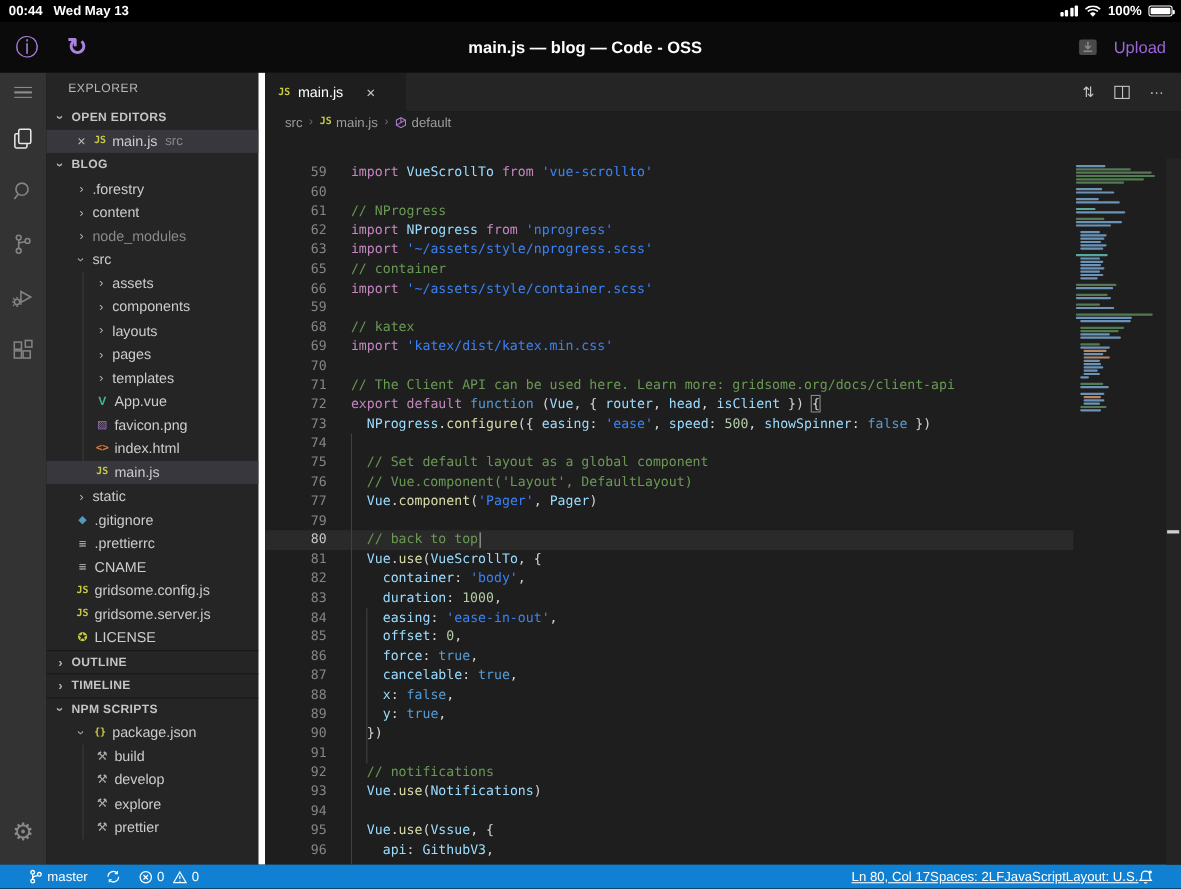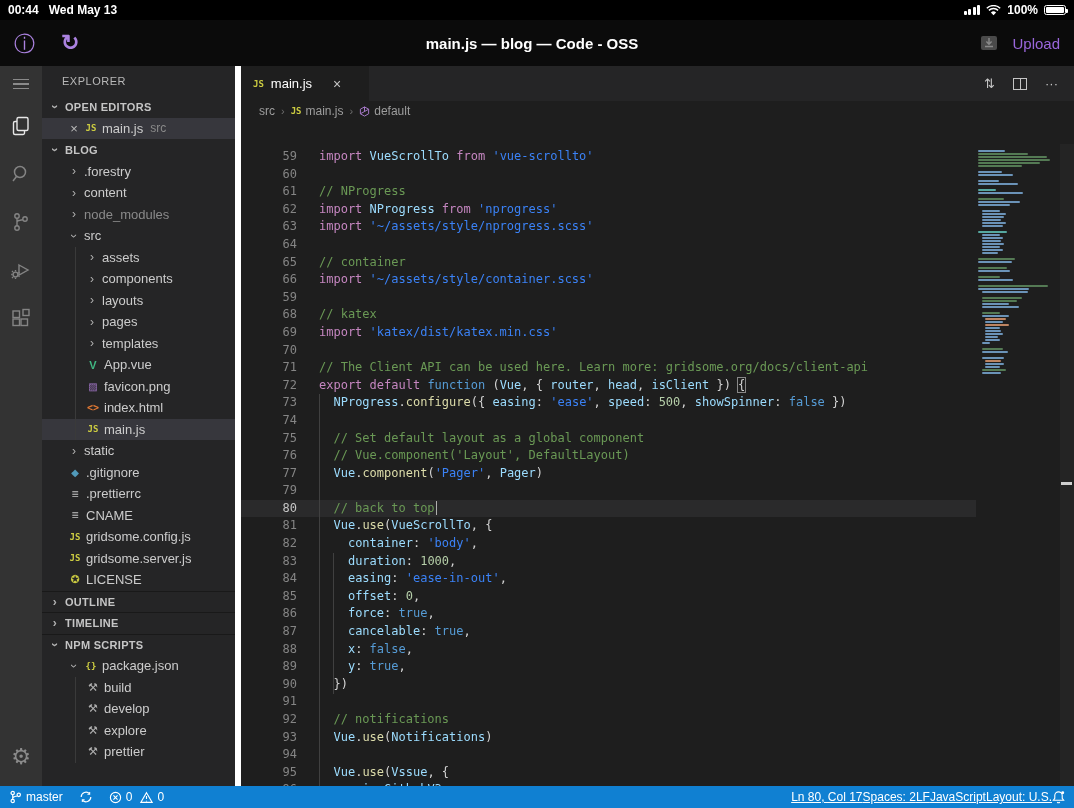--- a/index.html
+++ b/index.html
@@ -102,21 +102,21 @@
   
   .minimap { width:84px; flex:0 0 auto; padding:6px 2px 0 2px; }
   .mm-row { height:2px; margin-bottom:1px; border-radius:1px; }
   .mm-gap { height:3px; }
   .mm-g{background:#547a54} .mm-b{background:#6b93b8} .mm-t{background:#56a8a0}
   .mm-o{background:#bd8462}
   .ruler { width:14px; flex:0 0 auto; background:#242424; position:relative; }
   .cursor-mark { position:absolute; top:338px; left:1px; width:11px; height:3px; background:#cfcfcf; }
   
   .statusbar { height:22px; background:#1080d2; color:#fff; display:flex; align-items:center;
-    font-size:12px; padding:0 9px; flex:0 0 auto; }
+    font-size:12px; padding:0 26px; flex:0 0 auto; }
   .st-item { display:flex; align-items:center; gap:4px; margin-right:16px; }
   .st-right { margin-left:auto; display:flex; align-items:center; }
   .st-right .st-item { margin-right:0; margin-left:0;text-decoration:underline; }
   .st-item svg { display:block; }
 </style>
 </head>
 <body>
 
 <div class="screen">
 
@@ -372,21 +372,20 @@
           <div class="guides">
             <div class="guide" style="left:78px; top:250px; height:423px;"></div>
             <div class="guide" style="left:92px; top:409px; height:141px;"></div>
             <div class="guide" style="left:92px; top:655px; height:18px;"></div>
           </div>
         <div class="cl"><span class="gut">59</span><span class="ctext"><span class="tok-kw">import </span><span class="tok-id">VueScrollTo</span><span class="tok-kw"> from </span><span class="tok-str">'vue-scrollto'</span></span></div>
             <div class="cl"><span class="gut">60</span><span class="ctext"></span></div>
             <div class="cl"><span class="gut">61</span><span class="ctext"><span class="tok-cmt">// NProgress</span></span></div>
             <div class="cl"><span class="gut">62</span><span class="ctext"><span class="tok-kw">import </span><span class="tok-id">NProgress</span><span class="tok-kw"> from </span><span class="tok-str">'nprogress'</span></span></div>
             <div class="cl"><span class="gut">63</span><span class="ctext"><span class="tok-kw">import </span><span class="tok-str">'~/assets/style/nprogress.scss'</span></span></div>
-            <div class="cl"><span class="gut">64</span><span class="ctext"></span></div>
             <div class="cl"><span class="gut">65</span><span class="ctext"><span class="tok-cmt">// container</span></span></div>
             <div class="cl"><span class="gut">66</span><span class="ctext"><span class="tok-kw">import </span><span class="tok-str">'~/assets/style/container.scss'</span></span></div>
             <div class="cl"><span class="gut">59</span><span class="ctext"></span></div>
             <div class="cl"><span class="gut">68</span><span class="ctext"><span class="tok-cmt">// katex</span></span></div>
             <div class="cl"><span class="gut">69</span><span class="ctext"><span class="tok-kw">import </span><span class="tok-str">'katex/dist/katex.min.css'</span></span></div>
             <div class="cl"><span class="gut">70</span><span class="ctext"></span></div>
             <div class="cl"><span class="gut">71</span><span class="ctext"><span class="tok-cmt">// The Client API can be used here. Learn more: gridsome.org/docs/client-api</span></span></div>
             <div class="cl"><span class="gut">72</span><span class="ctext"><span class="tok-kw">export </span><span class="tok-kw">default </span><span class="tok-kwb">function </span><span class="tok-pln">(</span><span class="tok-id">Vue</span><span class="tok-pln">, { </span><span class="tok-id">router</span><span class="tok-pln">, </span><span class="tok-id">head</span><span class="tok-pln">, </span><span class="tok-id">isClient</span><span class="tok-pln"> }) </span><span class="tok-brk">{</span></span></div>
             <div class="cl"><span class="gut">73</span><span class="ctext"><span class="tok-pln">  </span><span class="tok-id">NProgress</span><span class="tok-pln">.</span><span class="tok-fn">configure</span><span class="tok-pln">({ </span><span class="tok-id">easing</span><span class="tok-pln">: </span><span class="tok-str">'ease'</span><span class="tok-pln">, </span><span class="tok-id">speed</span><span class="tok-pln">: </span><span class="tok-num">500</span><span class="tok-pln">, </span><span class="tok-id">showSpinner</span><span class="tok-pln">: </span><span class="tok-bool">false</span><span class="tok-pln"> })</span></span></div>
             <div class="cl"><span class="gut">74</span><span class="ctext"></span></div>

